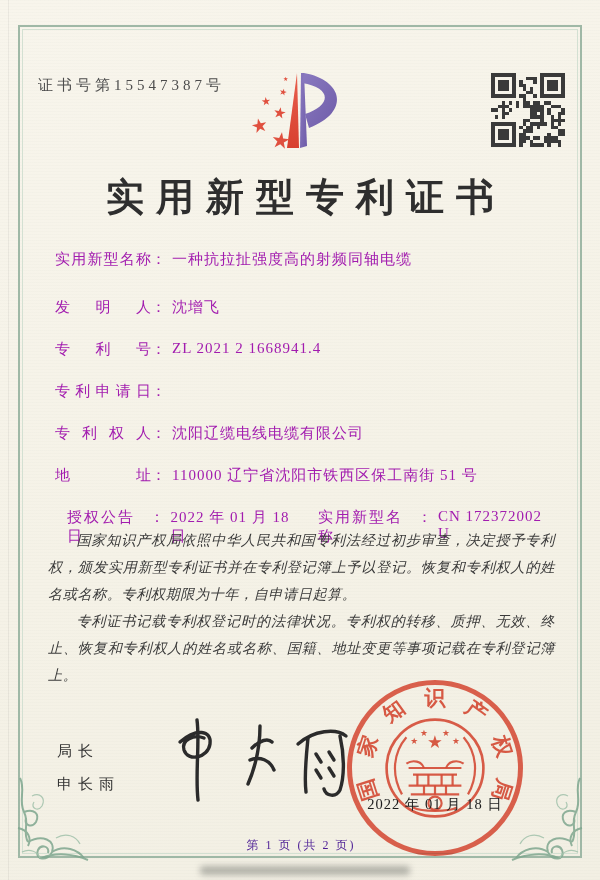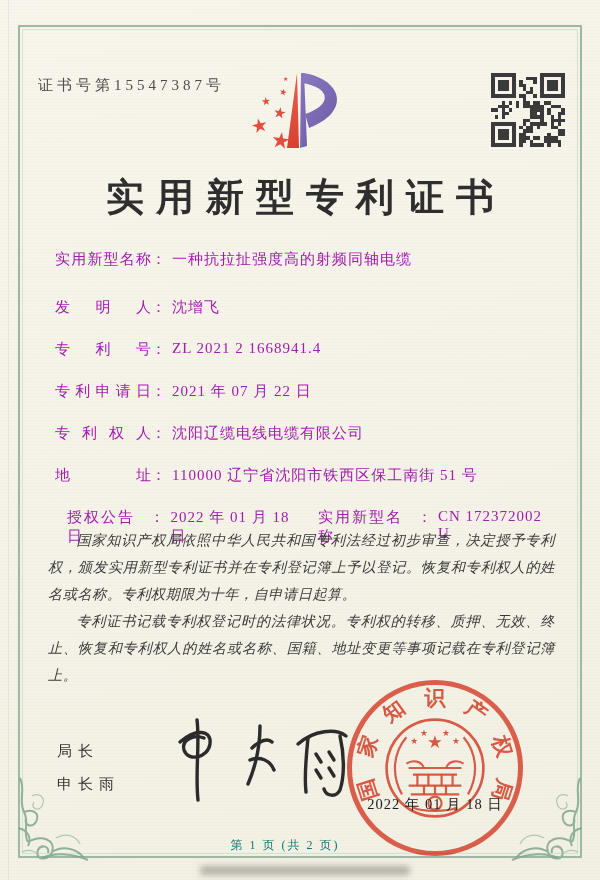--- a/index.html
+++ b/index.html
@@ -69,21 +69,21 @@
     transform-origin:center;line-height:1;
   }
   .seal-emblem{position:absolute;left:33px;top:33px;}
   .seal-date{
     position:absolute;left:335px;top:795px;width:200px;text-align:center;
     font-size:14.5px;color:#1d1d1d;letter-spacing:1px;
   }
   
   .footer{
     position:absolute;left:0;top:837px;width:570px;text-align:center;
-    font-size:12px;color:#0f766e;letter-spacing:2px;
+    font-size:12px;color:#4c1d95;letter-spacing:2px;padding-left:16px;
   }
 </style>
 </head>
 <body>
 
 <div class="paper-texture"></div>
 <div class="left-crease"></div>
 
 <div class="frame">
   <div class="frame-inner"></div>
@@ -292,21 +292,20 @@
     <span class="fvalue">沈增飞</span>
   </div>
   <div class="field-row">
     <span class="flabel">专利号</span>
       <span class="fcolon">：</span>
     <span class="fvalue">ZL 2021 2 1668941.4</span>
   </div>
   <div class="field-row">
     <span class="flabel">专利申请日</span>
       <span class="fcolon">：</span>
-    <span class="fvalue">2021 年 07 月 22 日</span>
   </div>
   <div class="field-row">
     <span class="flabel">专利权人</span>
       <span class="fcolon">：</span>
     <span class="fvalue">沈阳辽缆电线电缆有限公司</span>
   </div>
   <div class="field-row">
     <span class="flabel">地址</span>
       <span class="fcolon">：</span>
     <span class="fvalue">110000 辽宁省沈阳市铁西区保工南街 51 号</span>

